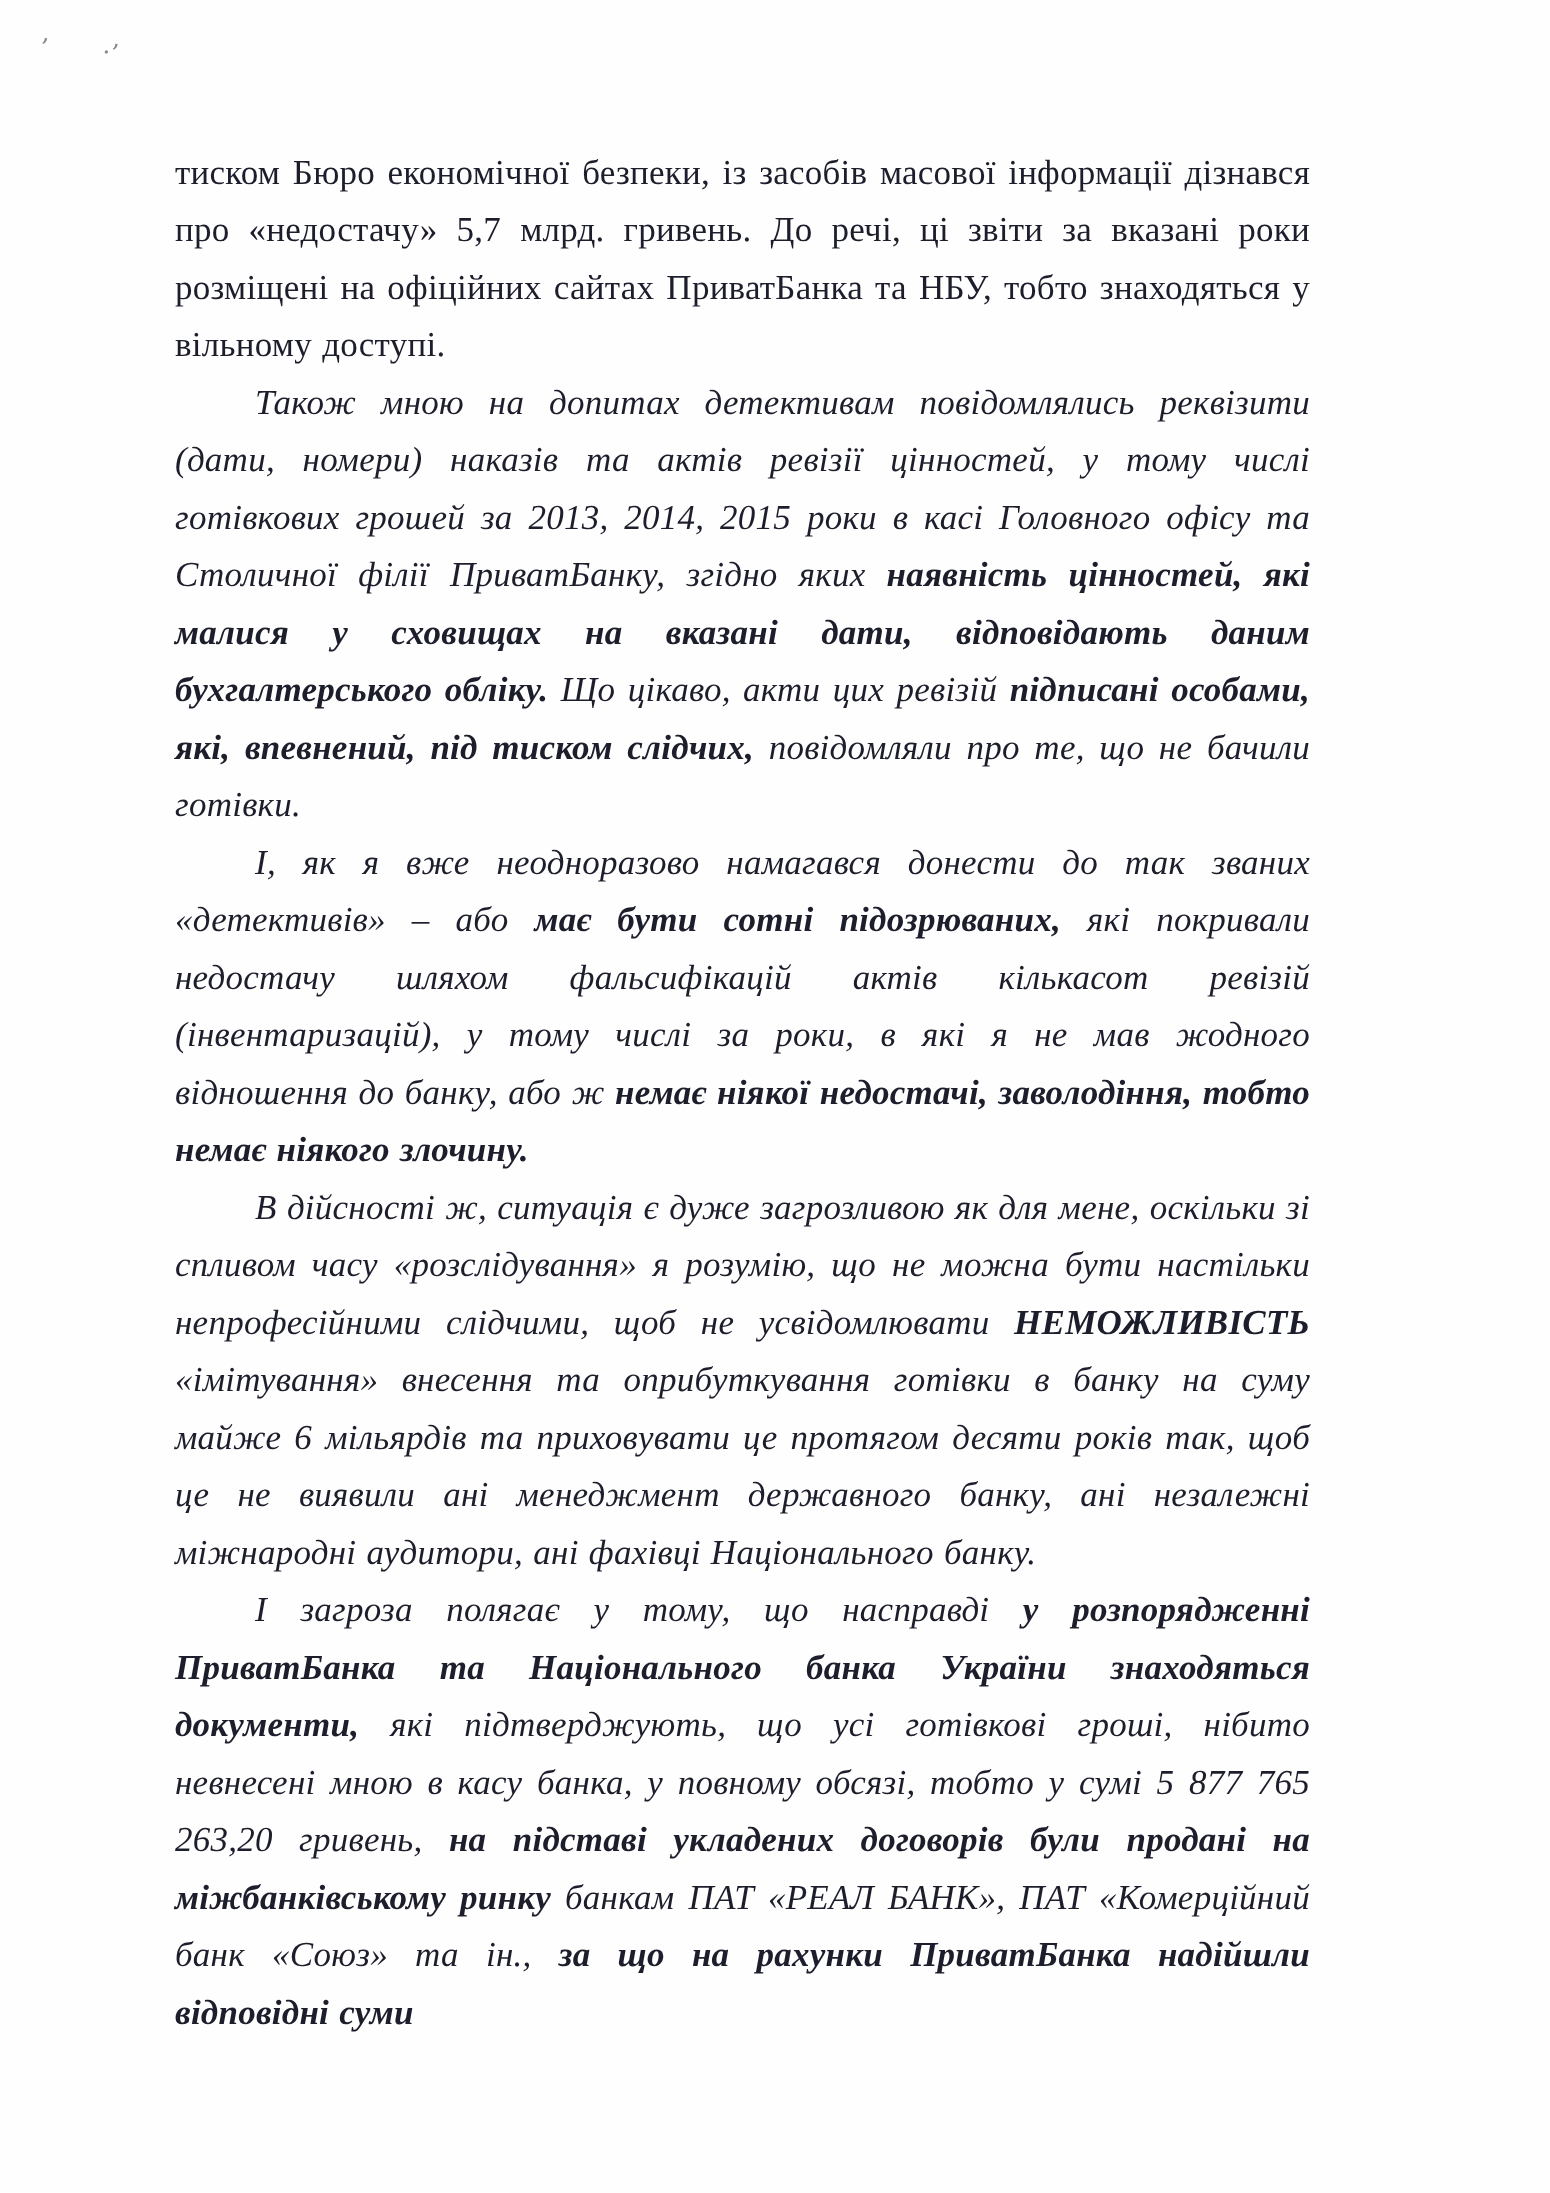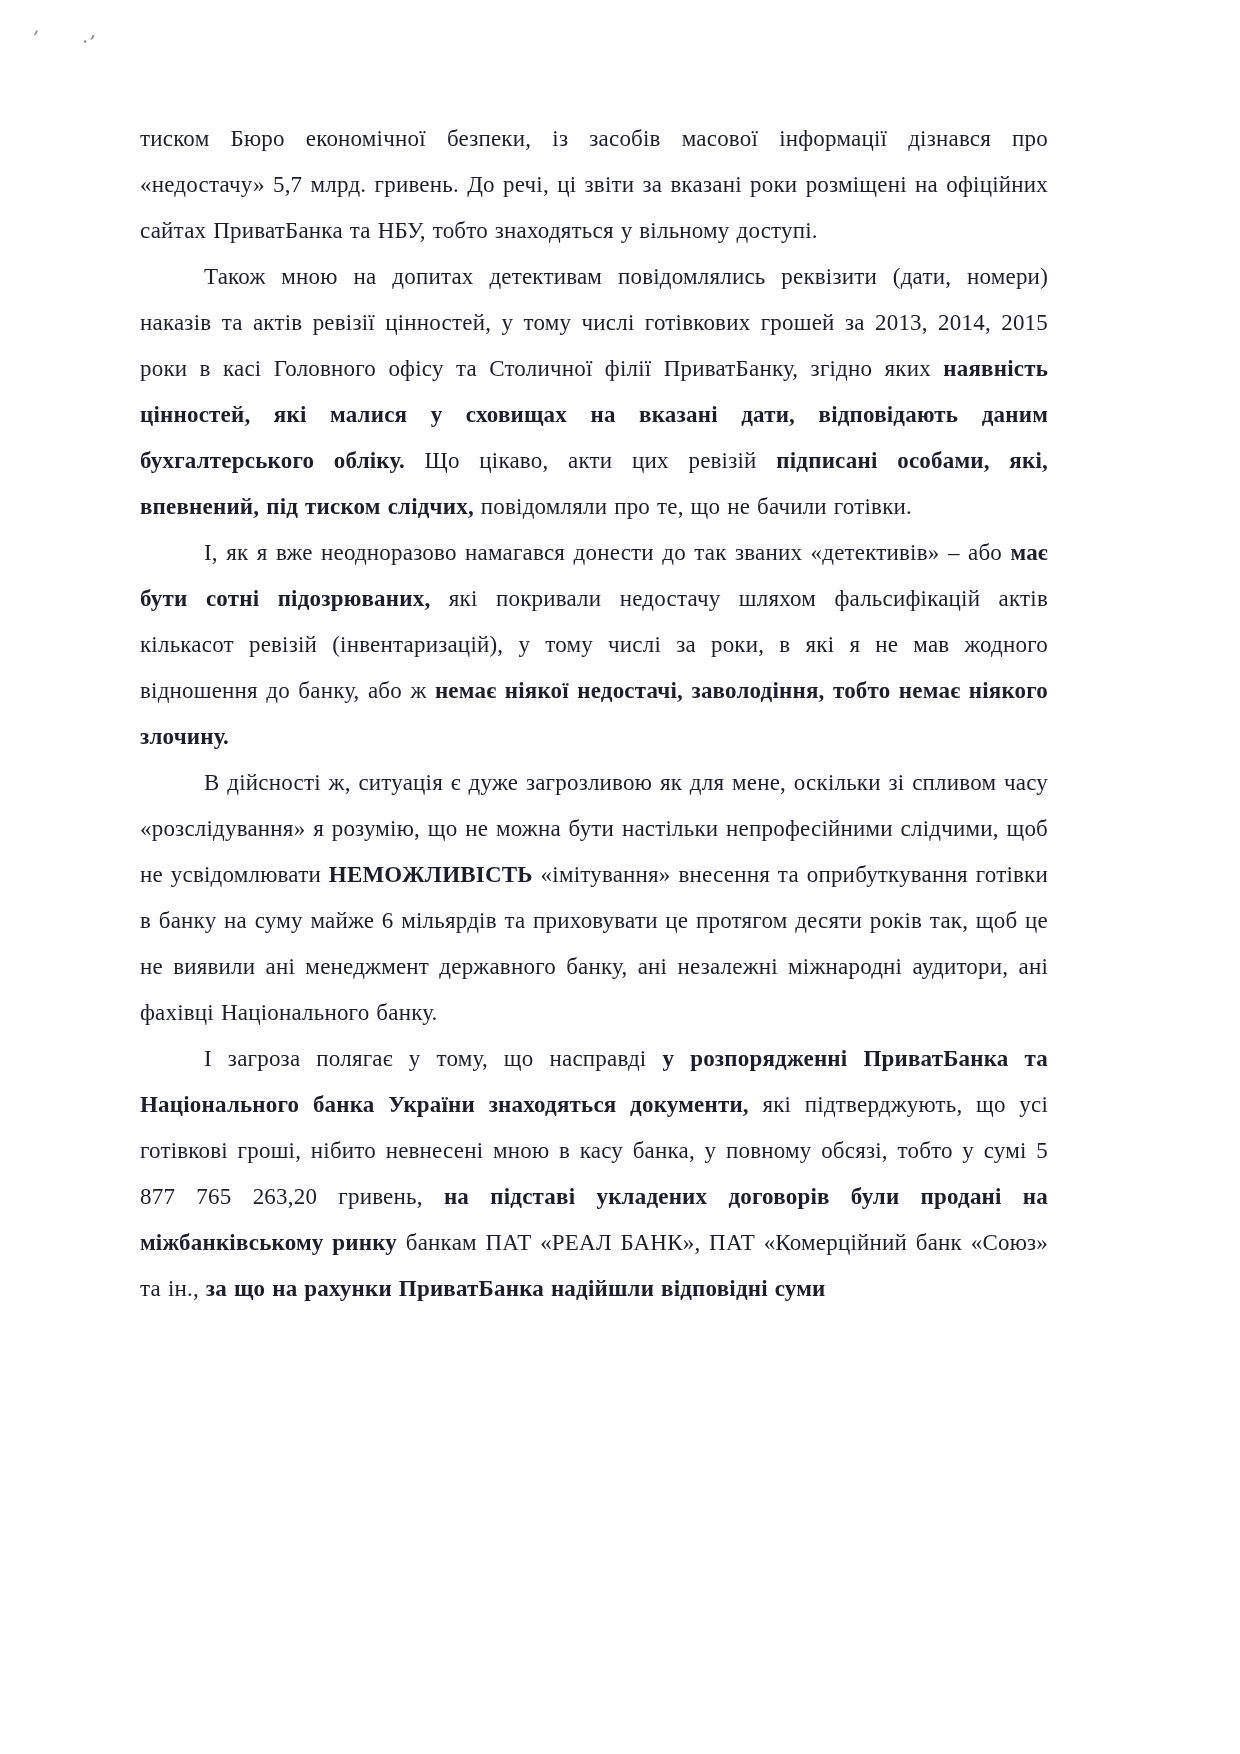--- a/index.html
+++ b/index.html
@@ -28,28 +28,29 @@
   .pen-mark.m2 { left: 82px; top: 30px; }
   .content {
     position: absolute;
     left: 140px;
     top: 116px;
     width: 908px;
   }
   p.para {
     margin: 0;
     padding: 0;
-    font-size: 23px;
+    font-size: 28px;
     line-height: 46px;
     text-align: justify;
     letter-spacing: 0.2px;
     word-spacing: 1px;
   }
   p.para.indent {
     text-indent: 64px;
+    font-style: italic;
   }
   .r { font-weight: normal; }
   .b { font-weight: bold; }
 </style>
 </head>
 <body>
 
 <div class="page">
 
   <span class="pen-mark m1">’</span>

